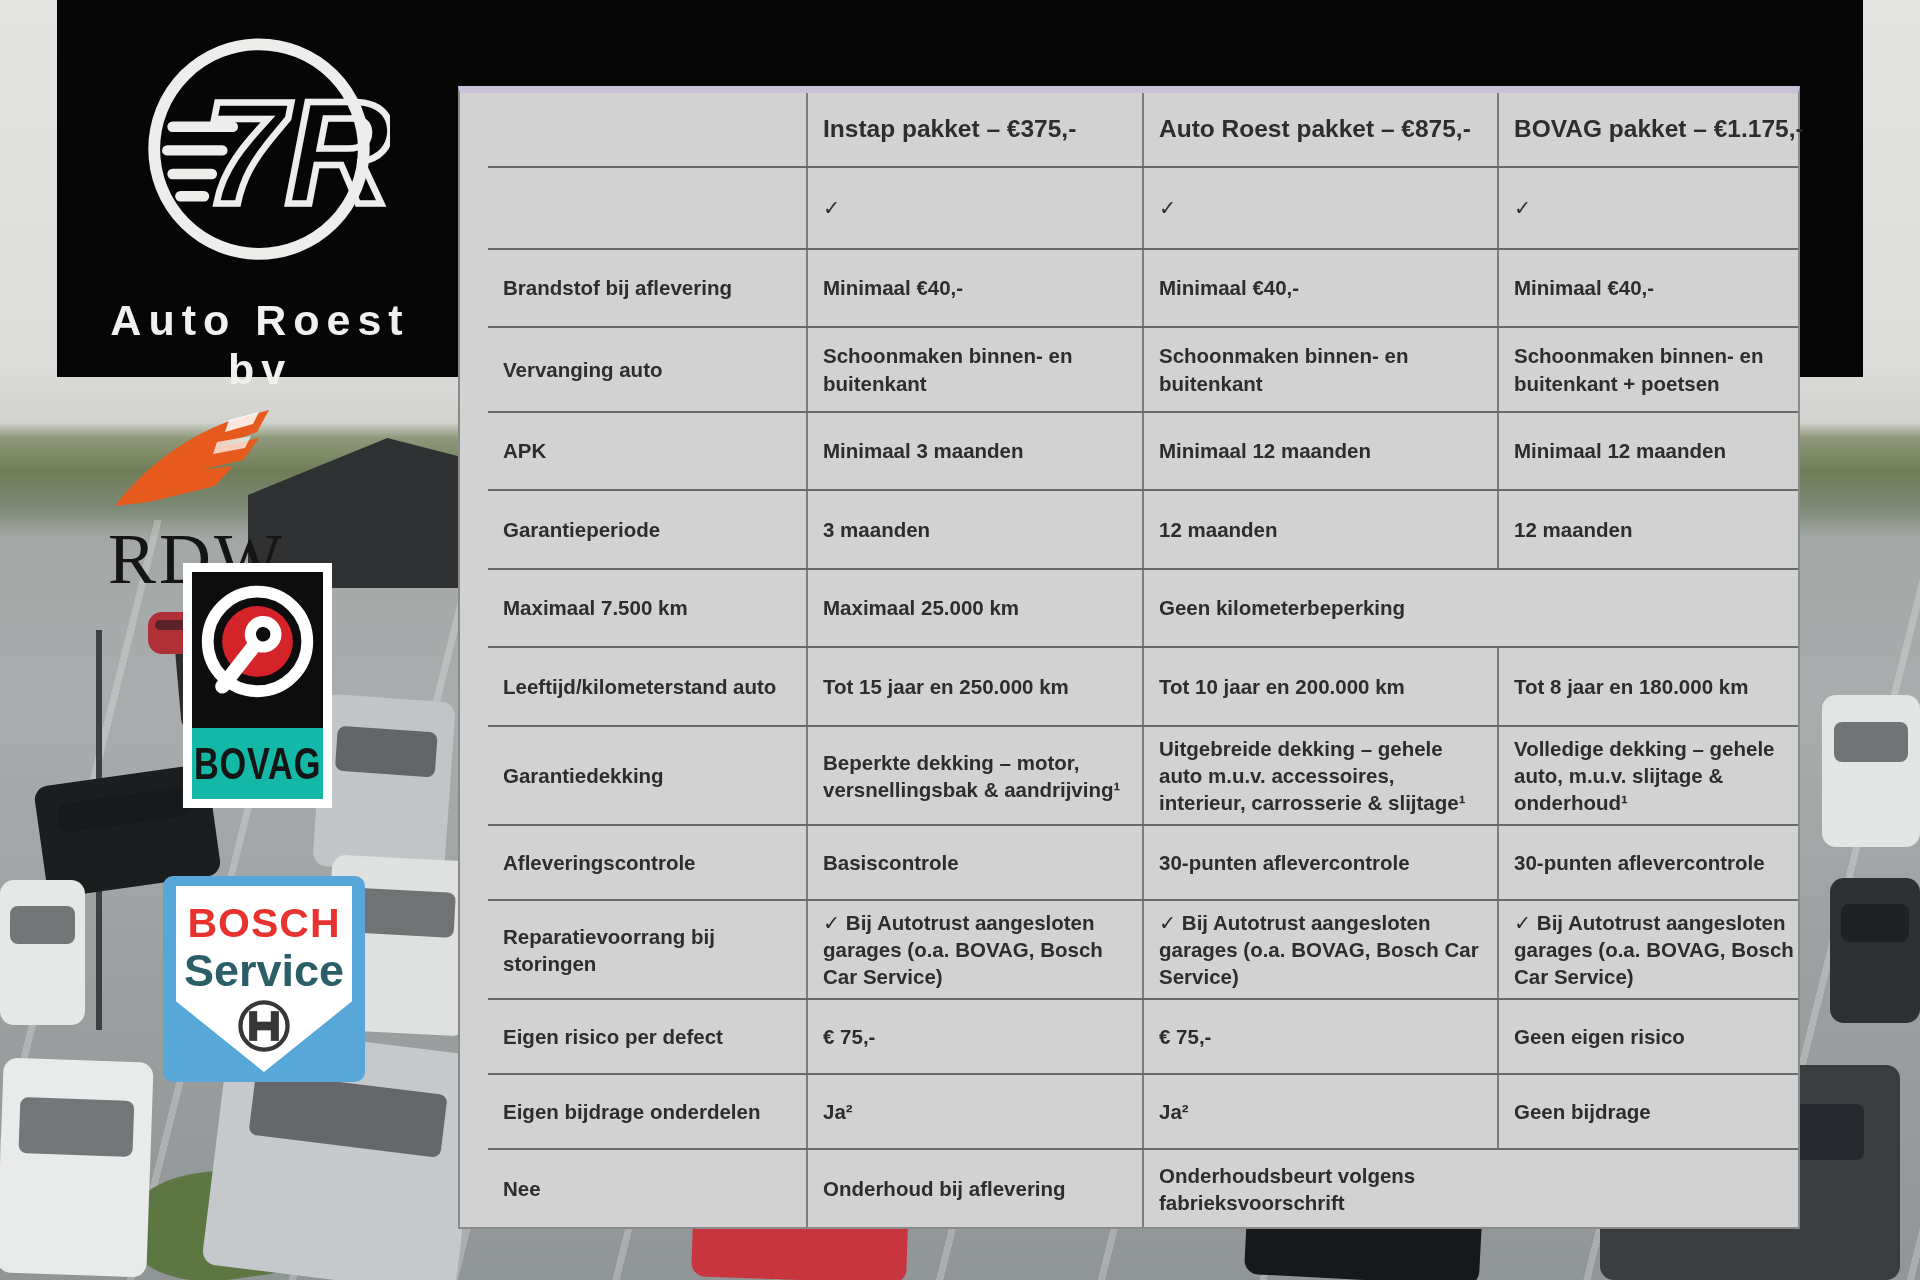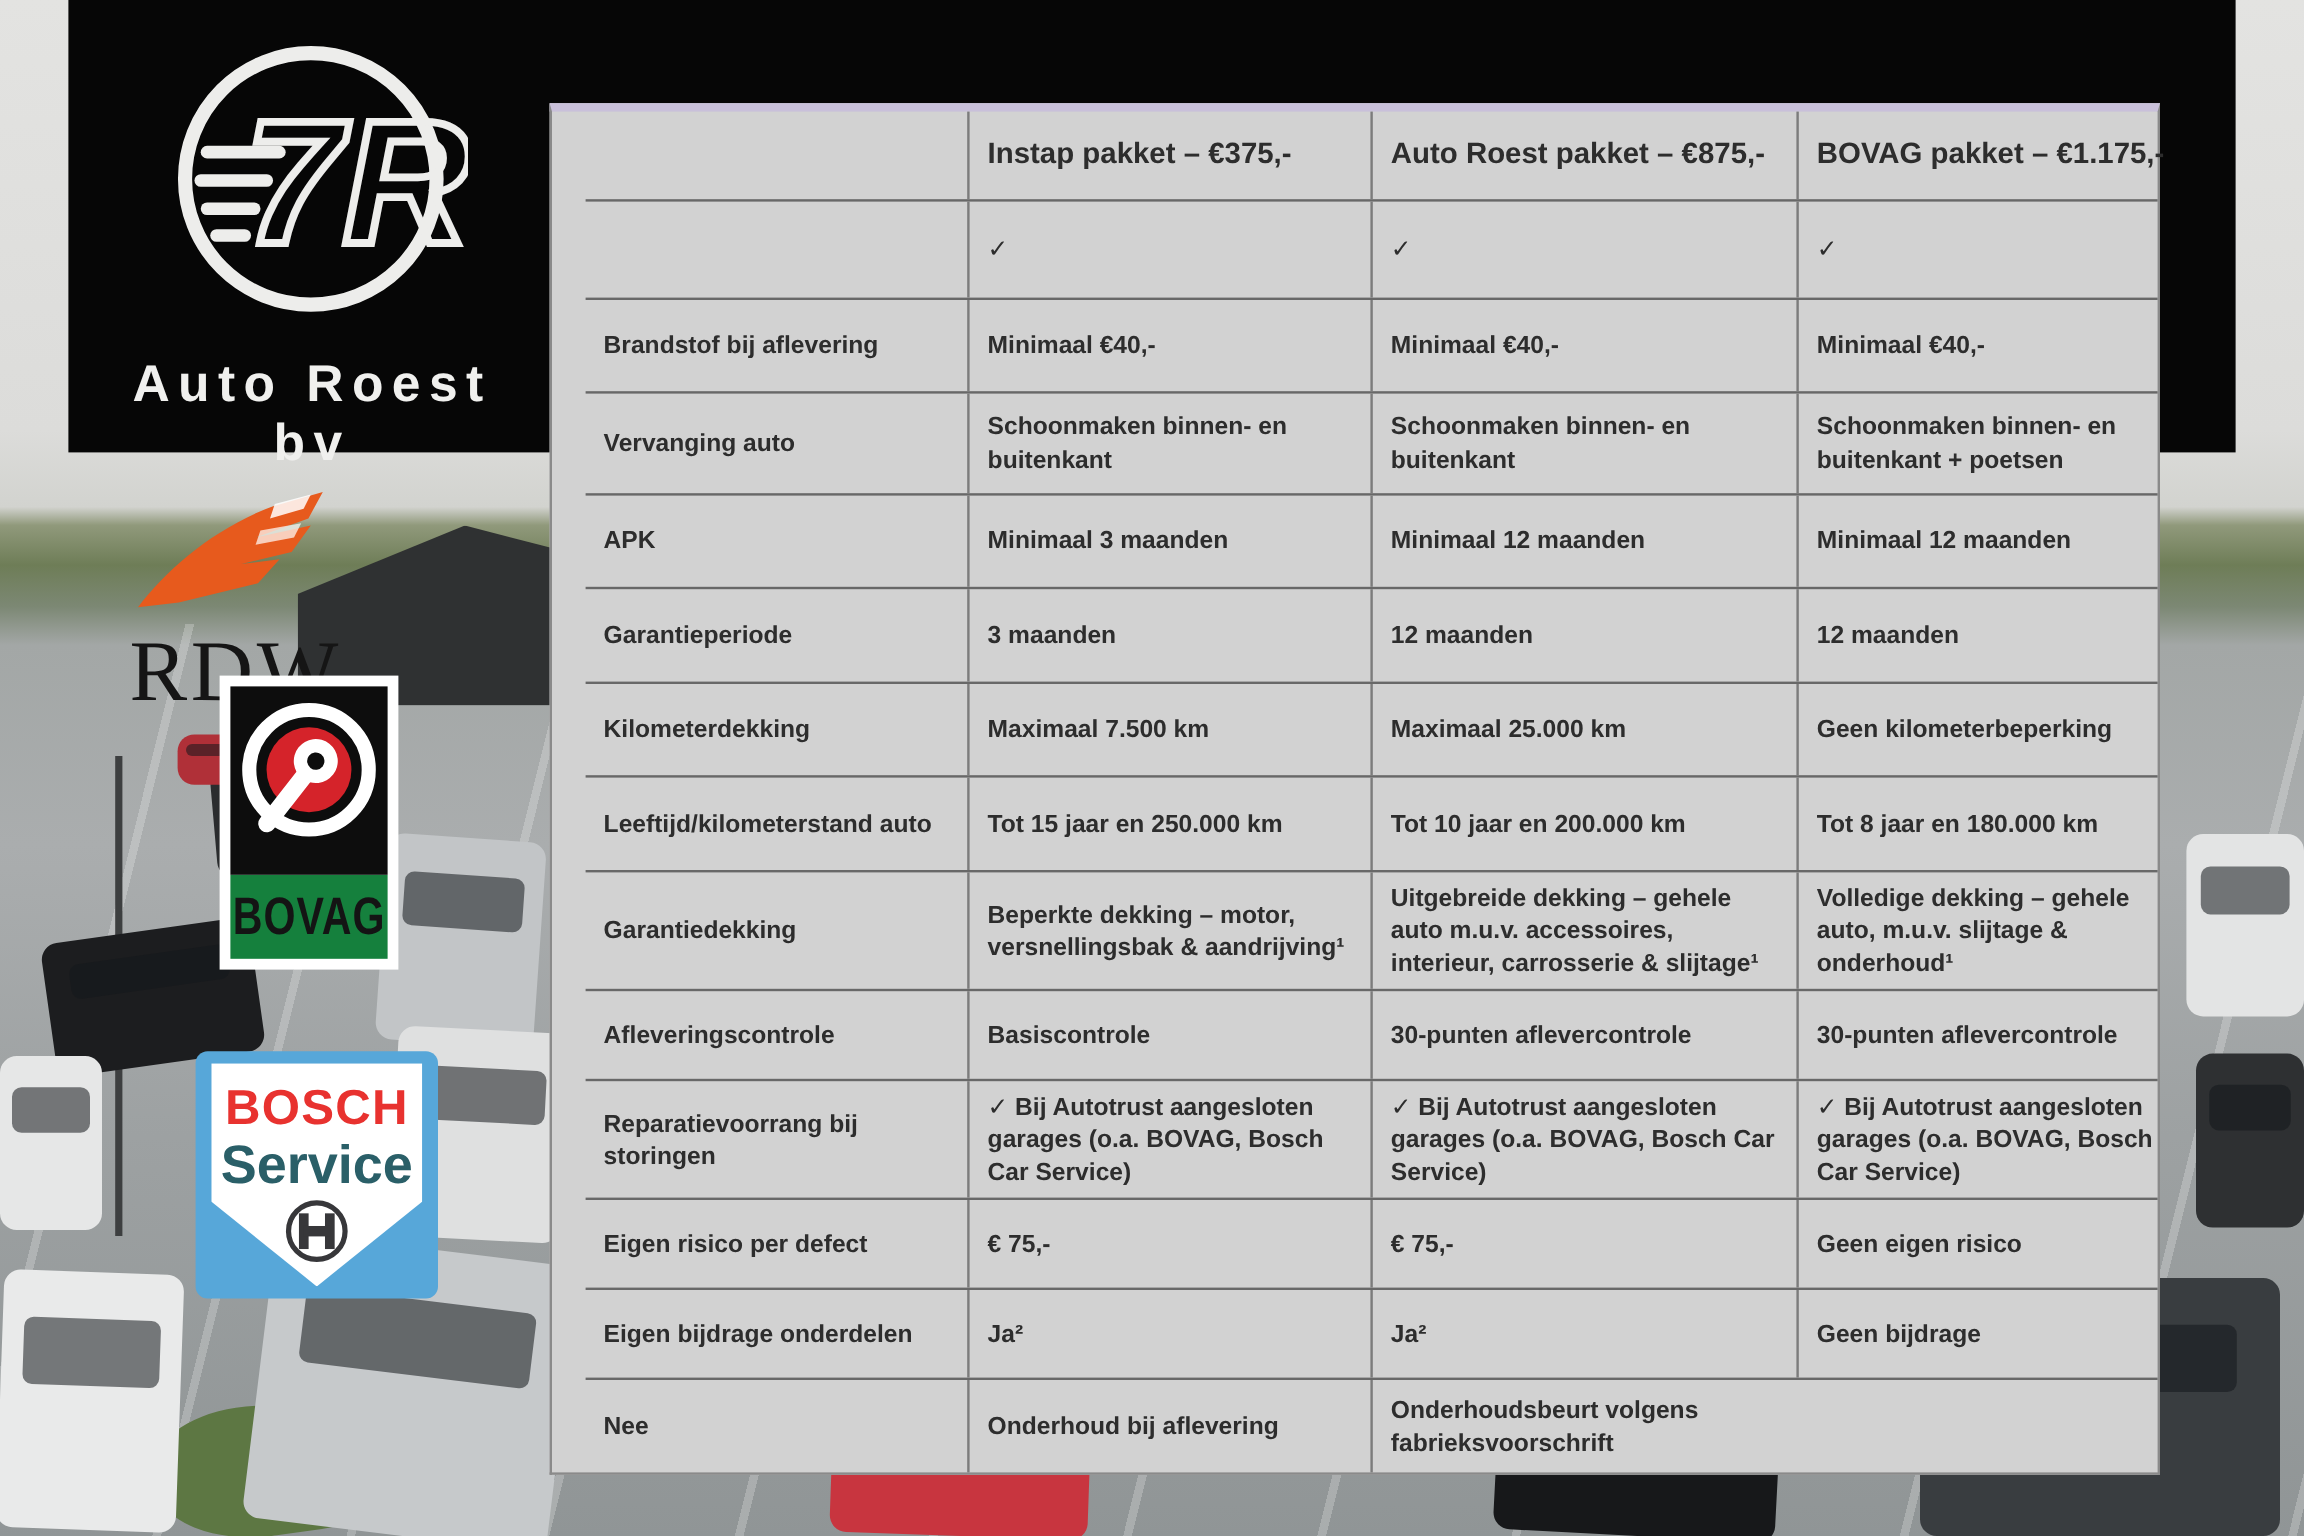--- a/index.html
+++ b/index.html
@@ -33,21 +33,21 @@
 
   
   .rdw{position:absolute;left:104px;top:408px;display:flex;align-items:center;flex-direction:column;}
   .rdw-text{font-family:"Liberation Serif","DejaVu Serif",serif;color:#151515;
     font-size:72px;letter-spacing:3px;line-height:1;margin-left:4px;margin-top:10px;}
 
   
   .bovag{position:absolute;left:183px;top:563px;width:149px;height:245px;background:#fff;
     padding:0;box-sizing:border-box;display:flex;flex-direction:column;}
   .bovag-top{flex:0 0 152px;margin:9px 9px 0 9px;background:#0d0d0d;position:relative;}
-  .bovag-bottom{flex:1;margin:0 9px 9px 9px;background:#15803d;display:flex;align-items:center;justify-content:center;}
+  .bovag-bottom{flex:1;margin:0 9px 9px 9px;background:#14b8a6;display:flex;align-items:center;justify-content:center;}
   .bovag-text{font-size:44px;font-weight:bold;color:#141414;transform:scaleX(.78);letter-spacing:1px;}
 
   
   .bosch{position:absolute;left:163px;top:876px;width:202px;height:206px;
     background:var(--bosch-blue,#57a7d9);border-radius:10px;}
   .bosch-shield{position:absolute;left:13px;top:10px;width:176px;height:186px;background:#fff;
     clip-path:polygon(0 0,100% 0,100% 62%,50% 100%,0 62%);
     display:flex;flex-direction:column;align-items:center;}
   .bosch-word{font-size:41px;font-weight:bold;color:var(--bosch-red,#e8322f);letter-spacing:1px;margin-top:14px;}
   .bosch-service{font-size:45px;font-weight:bold;color:var(--bosch-teal,#2a5f68);margin-top:-2px;}
@@ -176,21 +176,20 @@
         <div class="t-cell">Minimaal 12 maanden</div>
         <div class="t-cell">Minimaal 12 maanden</div>
       </div>
       <div class="t-row" style="min-height: 77px;">
         <div class="t-cell">Garantieperiode</div>
         <div class="t-cell">3 maanden</div>
         <div class="t-cell">12 maanden</div>
         <div class="t-cell">12 maanden</div>
       </div>
       <div class="t-row" style="min-height: 76px;">
-        <div class="t-cell">Kilometerdekking</div>
         <div class="t-cell">Maximaal 7.500 km</div>
         <div class="t-cell">Maximaal 25.000 km</div>
         <div class="t-cell">Geen kilometerbeperking</div>
       </div>
       <div class="t-row" style="min-height: 77px;">
         <div class="t-cell">Leeftijd/kilometerstand auto</div>
         <div class="t-cell">Tot 15 jaar en 250.000 km</div>
         <div class="t-cell">Tot 10 jaar en 200.000 km</div>
         <div class="t-cell">Tot 8 jaar en 180.000 km</div>
       </div>

